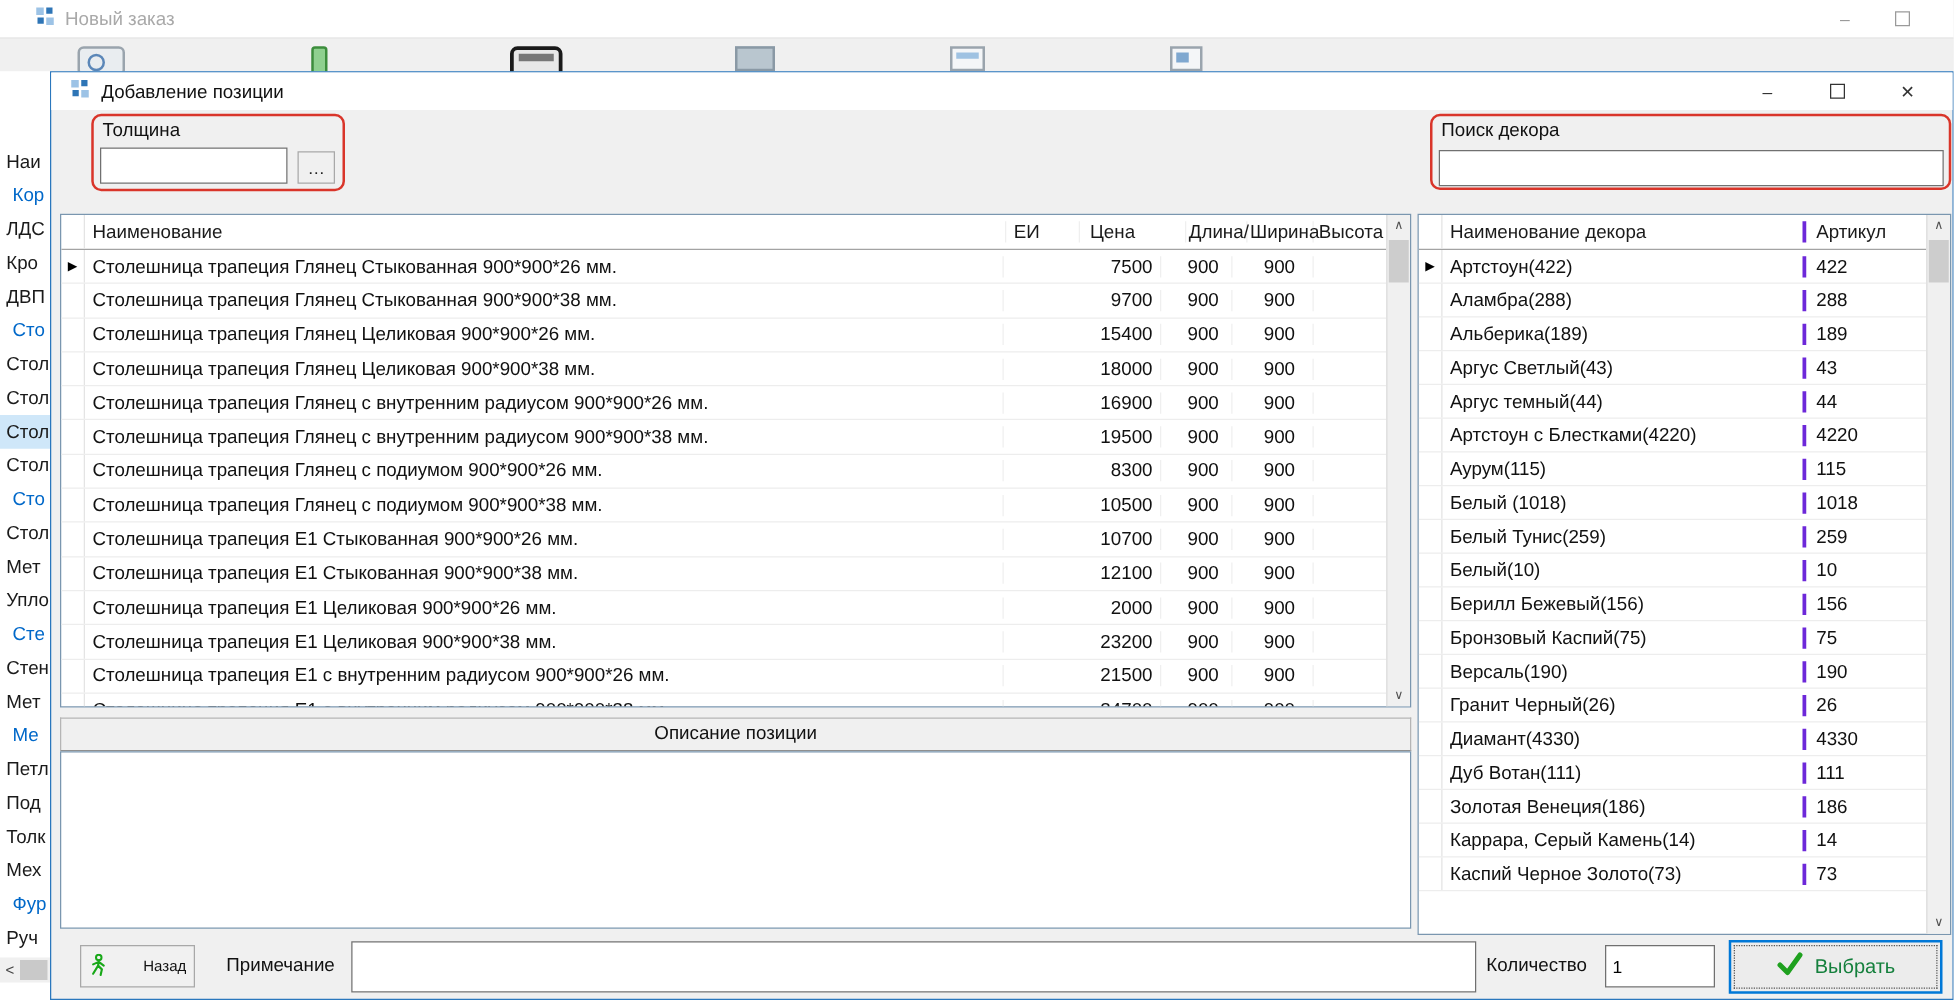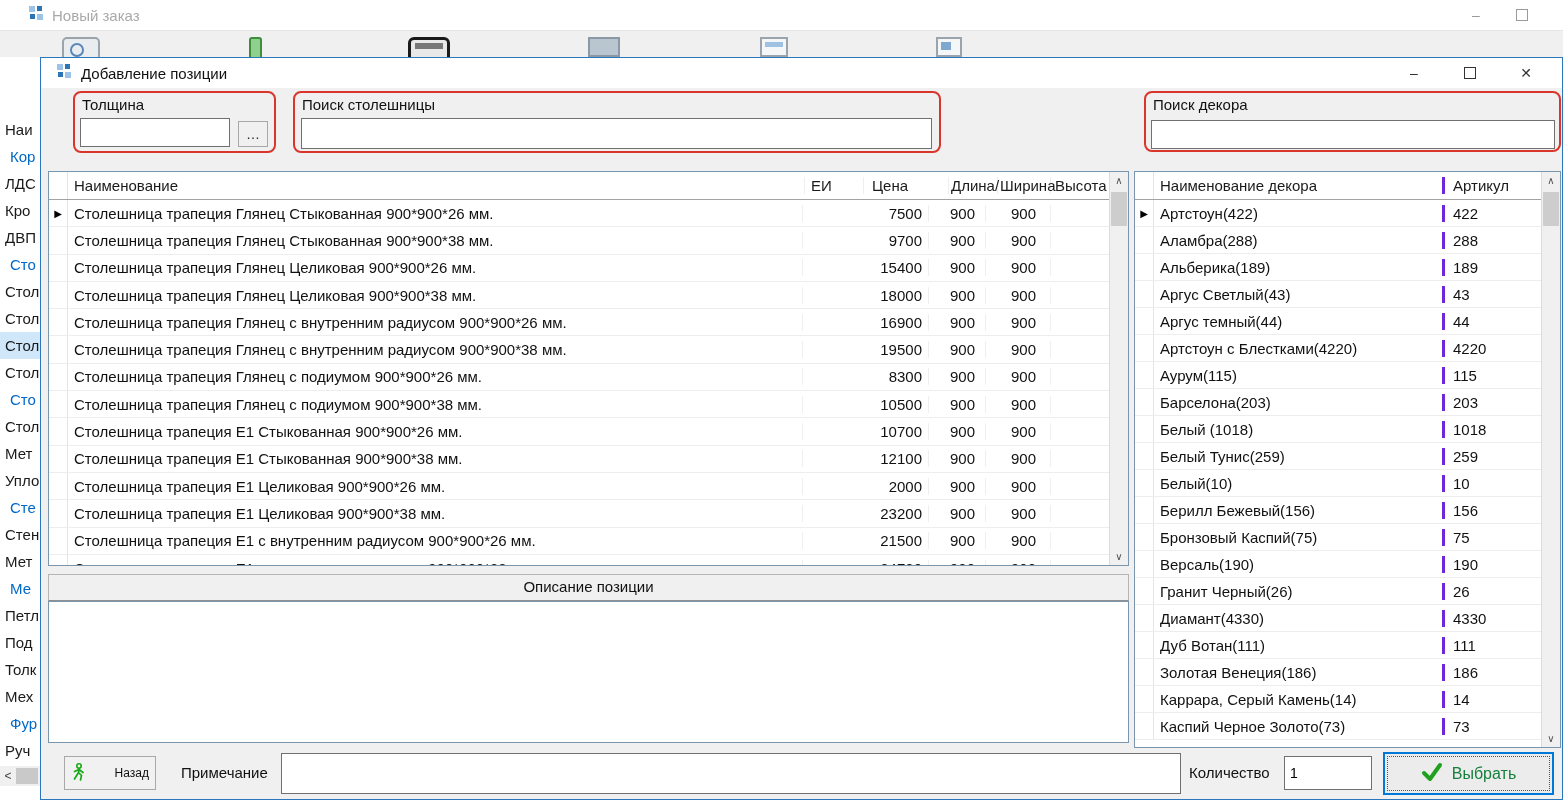--- a/index.html
+++ b/index.html
@@ -180,24 +180,20 @@
         <span class="dlg-ctrl">✕</span>
       </div>
     </div>
 
     <div class="rbox rb-thick">
       <span class="rbox-label">Толщина</span>
       <input class="txt" type="text" value="" style="">
       <button class="browse-btn">…</button>
     </div>
 
-    <div class="rbox rb-top">
-      <span class="rbox-label">Поиск столешницы</span>
-      <input class="txt" type="text" value="" style="">
-    </div>
 
     <div class="rbox rb-decor">
       <span class="rbox-label">Поиск декора</span>
       <input class="txt" type="text" value="" style="">
     </div>
 
     <div class="gridtable ptable">
       <div class="tmain">
         <div class="thead">
           <div class="c-sel"></div>
@@ -382,25 +378,20 @@
             </div>
             <div class="trow">
               <div class="c-sel"></div>
               <div class="c-dname">Артстоун с Блестками(4220)</div>
               <div class="c-art">4220</div>
             </div>
             <div class="trow">
               <div class="c-sel"></div>
               <div class="c-dname">Аурум(115)</div>
               <div class="c-art">115</div>
-            </div>
-            <div class="trow">
-              <div class="c-sel"></div>
-              <div class="c-dname">Барселона(203)</div>
-              <div class="c-art">203</div>
             </div>
             <div class="trow">
               <div class="c-sel"></div>
               <div class="c-dname">Белый (1018)</div>
               <div class="c-art">1018</div>
             </div>
             <div class="trow">
               <div class="c-sel"></div>
               <div class="c-dname">Белый Тунис(259)</div>
               <div class="c-art">259</div>

